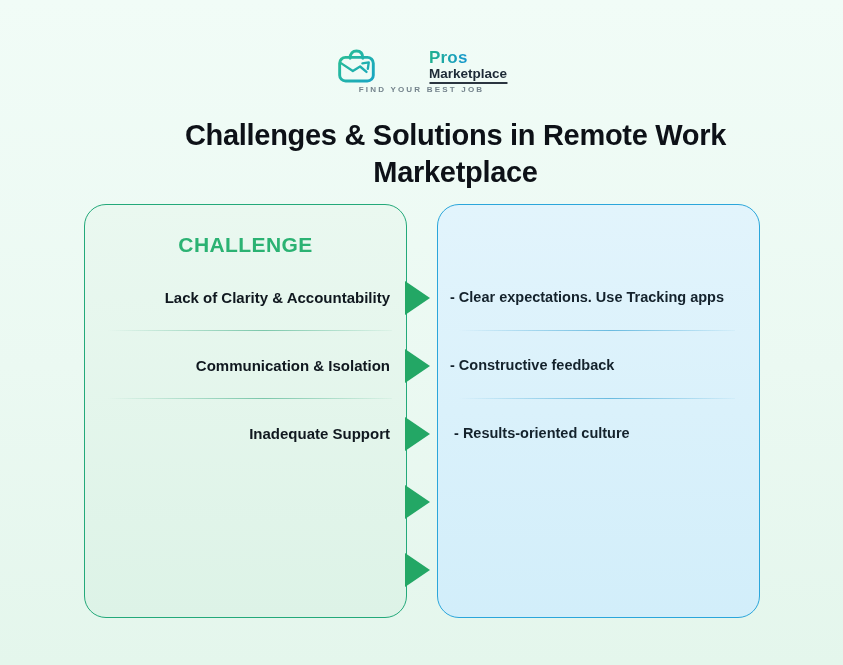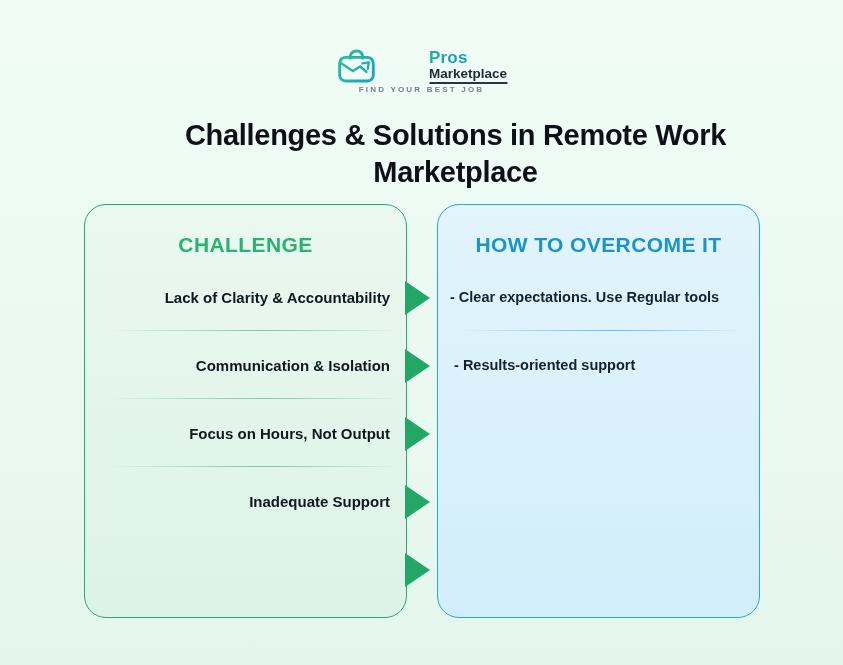--- a/index.html
+++ b/index.html
@@ -183,30 +183,29 @@
   <div class="page-title">
     <div>Challenges &amp; Solutions in Remote Work</div>
     <div>Marketplace</div>
   </div>
 
   <div class="panel panel-challenge">
     <div class="panel-header">CHALLENGE</div>
     <div class="rows">
       <div class="row">Lack of Clarity &amp; Accountability</div>
       <div class="row">Communication &amp; Isolation</div>
-      <div class="row">Focus on Hours, Not Output</div>
       <div class="row">Inadequate Support</div>
     </div>
   </div>
 
   <div class="panel panel-solution">
-    <div class="panel-header">HOW TO OVERCOME IT</div>
     <div class="rows">
-      <div class="row">- Clear expectations. Use Regular tools</div>
-      <div class="row"> - Results-oriented support</div>
+      <div class="row">- Clear expectations. Use Tracking apps</div>
+      <div class="row">- Constructive feedback</div>
+      <div class="row"> - Results-oriented culture</div>
     </div>
   </div>
 
   <div class="arrow arrow-1"></div>
   <div class="arrow arrow-2"></div>
   <div class="arrow arrow-3"></div>
   <div class="arrow arrow-4"></div>
   <div class="arrow arrow-5"></div>
 
 </div>

